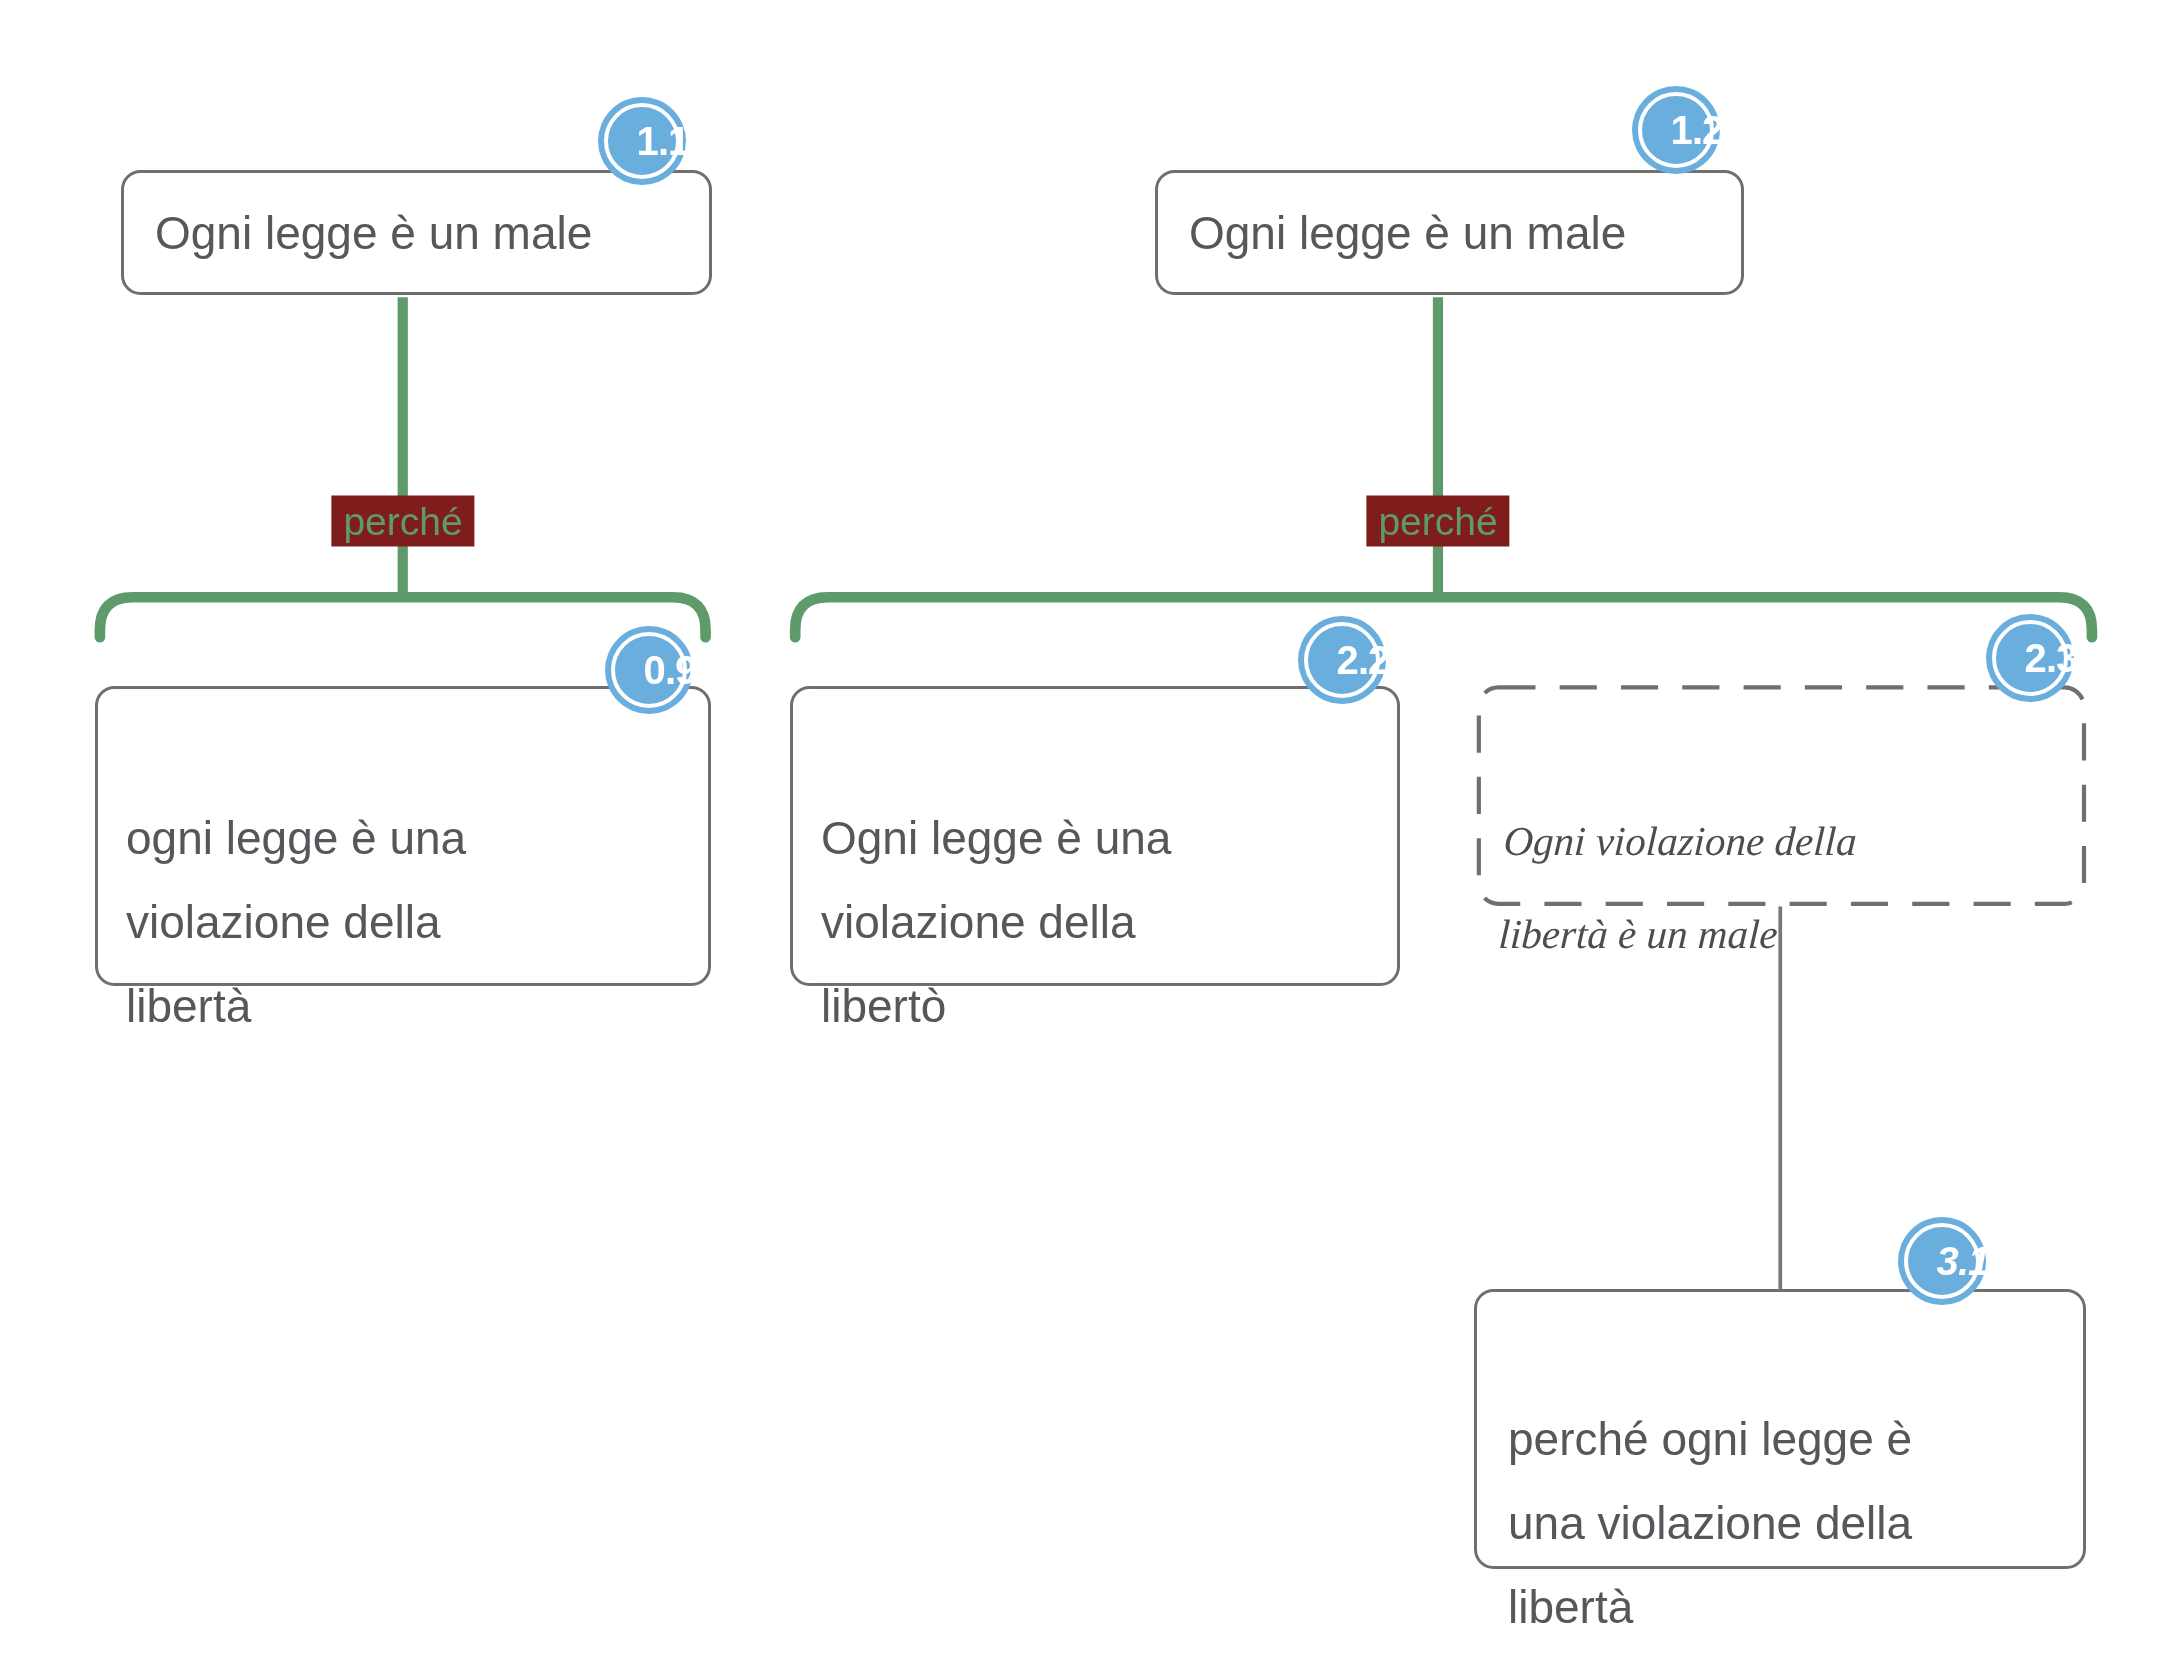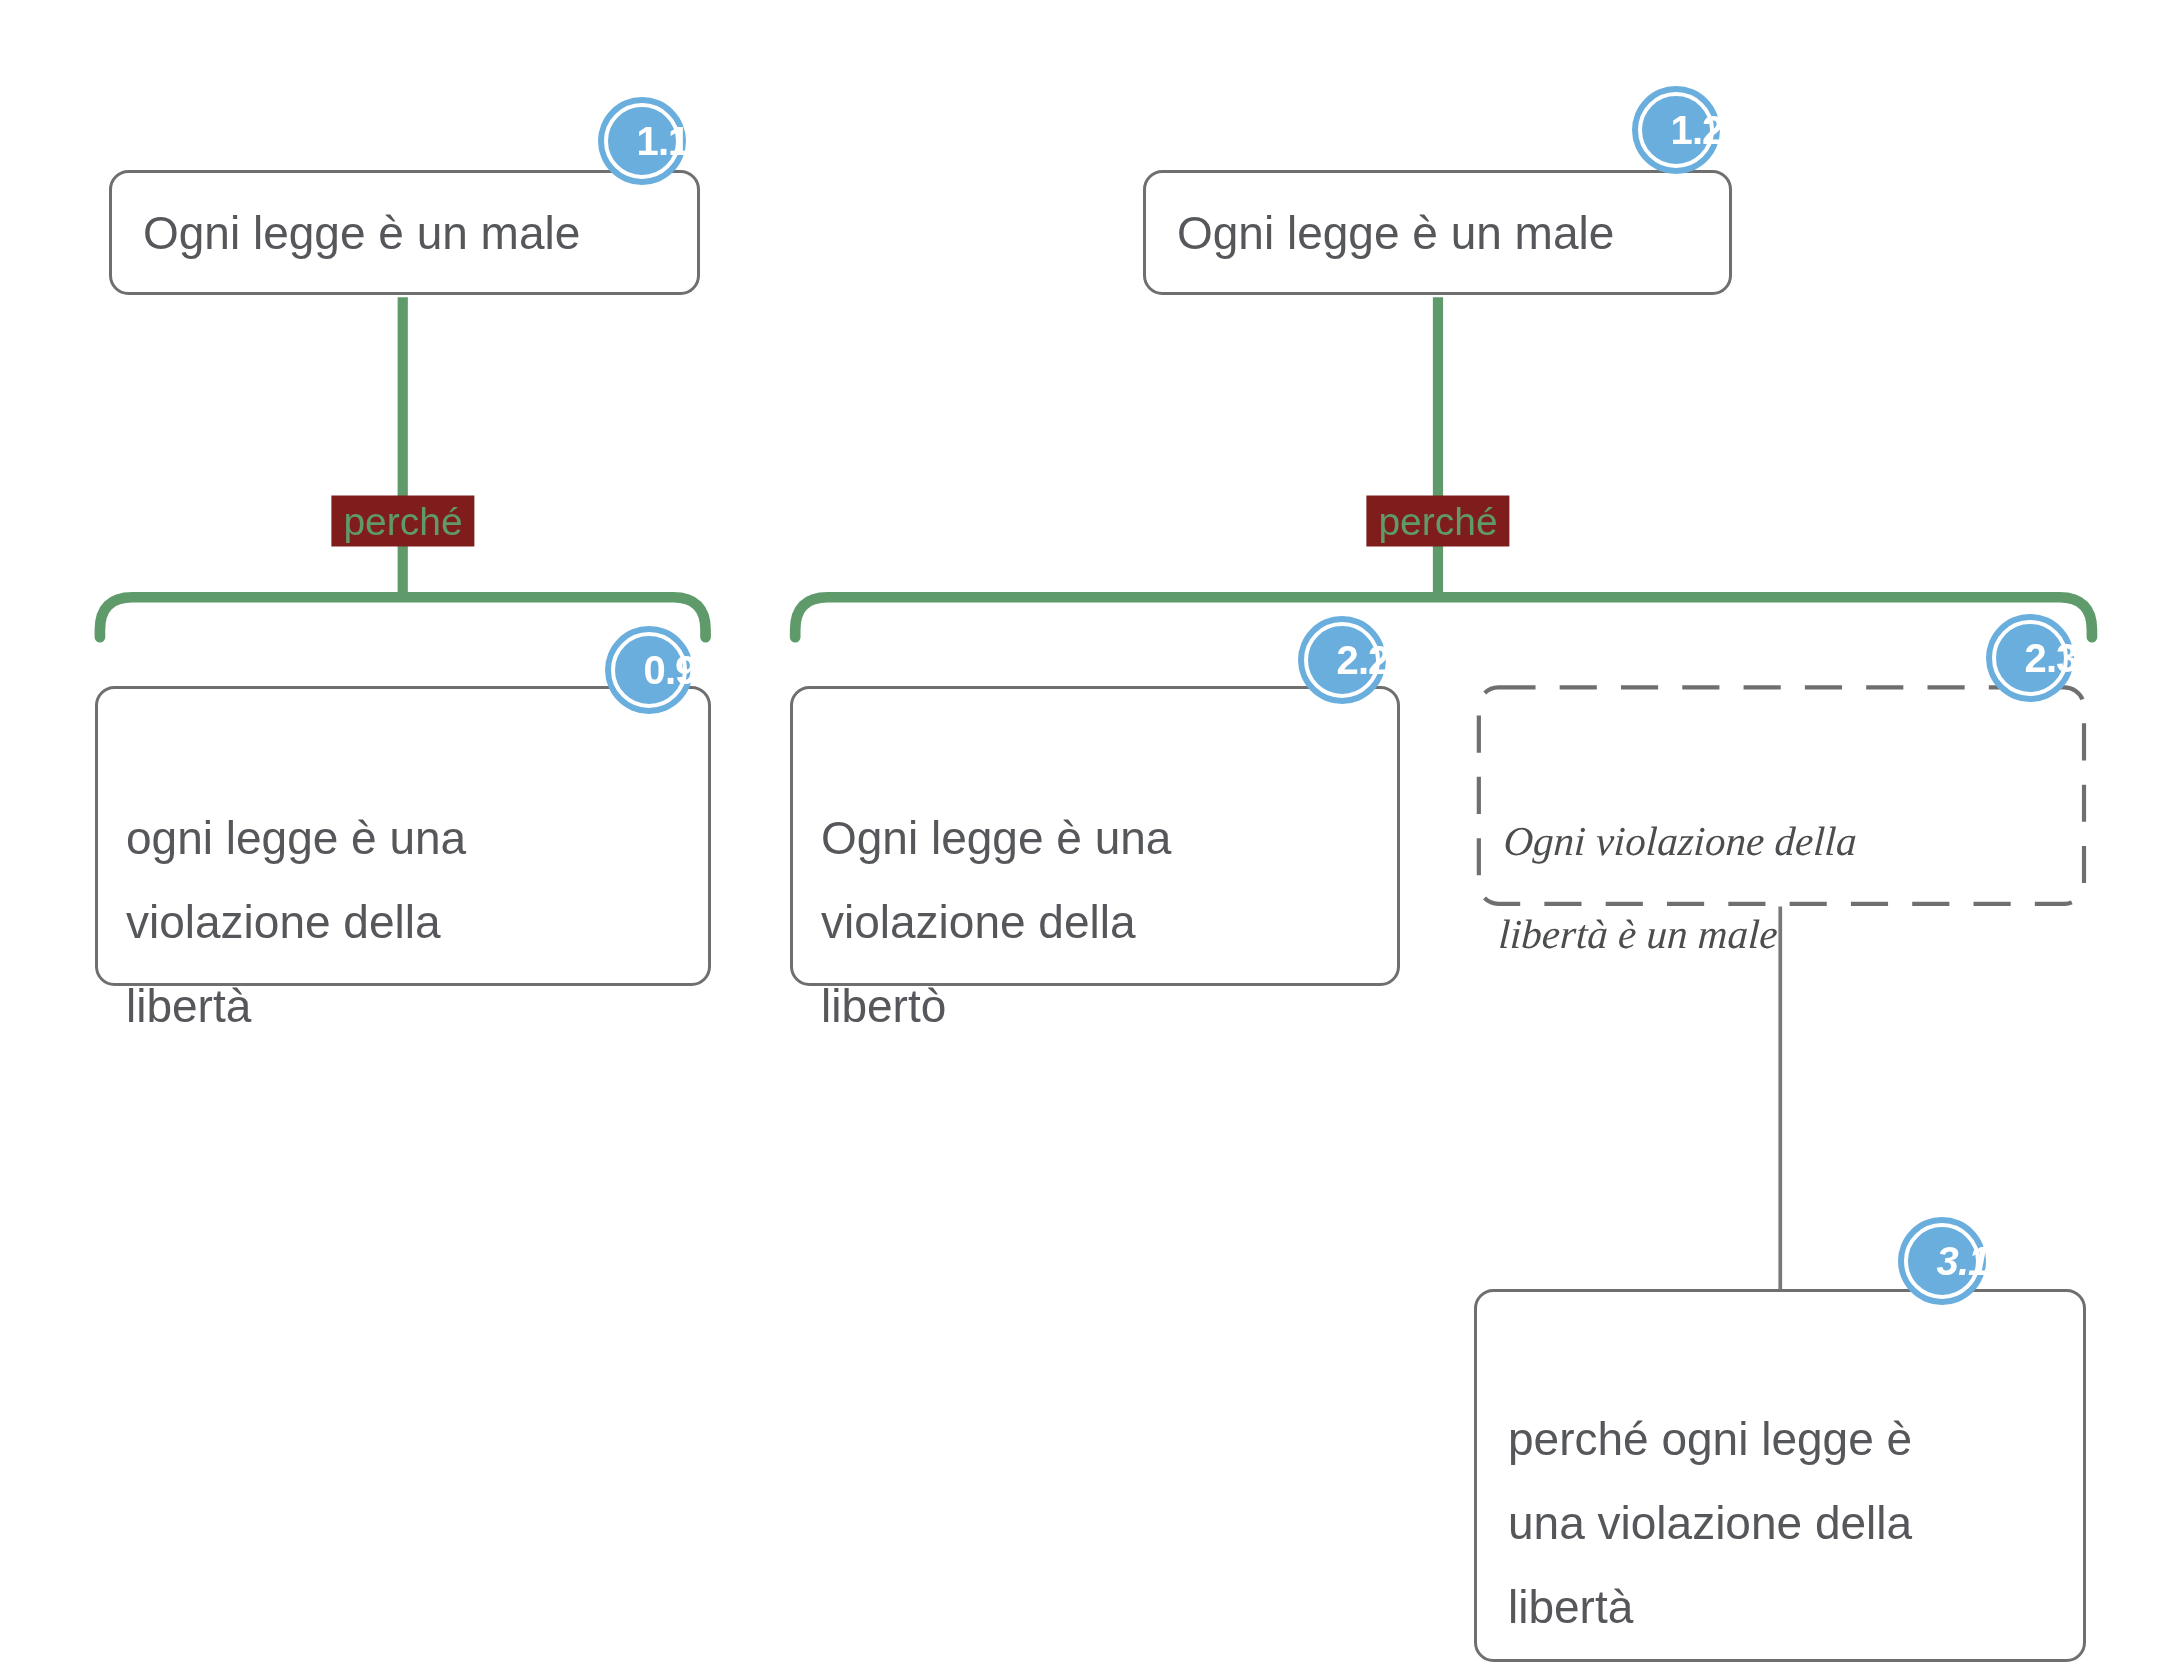--- a/index.html
+++ b/index.html
@@ -31,20 +31,21 @@
     color: #55575a;
     font-size: 46px;
     line-height: 84px;
     white-space: pre-line;
   }
   .node.header {
     display: flex;
     align-items: center;
     padding: 0 31px;
     white-space: nowrap;
+    margin-left: 12px;
   }
   .node.body3 { padding: 23px 28px; }
   .node.dashed {
     border: none;            
     background: transparent;
     padding: 16px 29px;
     font-family: cursive;    
     font-style: italic;
     font-size: 41px;
     line-height: 93px;
@@ -144,21 +145,21 @@
   </div>
 
   <div class="node dashed" style="left:1477px; top:686px; width:609px; height:220px;">
     <span class="node-text">Ogni violazione della
 libertà è un male</span>
   </div>
   <div class="badge" style="left:1986px; top:614px;">
     <span class="badge-num">2.3</span>
   </div>
 
-  <div class="node body3" style="left:1474px; top:1289px; width:612px; height:373px; padding:21px 31px;">
+  <div class="node body3" style="left:1474px; top:1289px; width:612px; height:280px; padding:21px 31px;">
     <span class="node-text">perché ogni legge è
 una violazione della
 libertà</span>
   </div>
   <div class="badge" style="left:1898px; top:1217px;font-style:italic;">
     <span class="badge-num">3.1</span>
   </div>
 
 </div>
 

